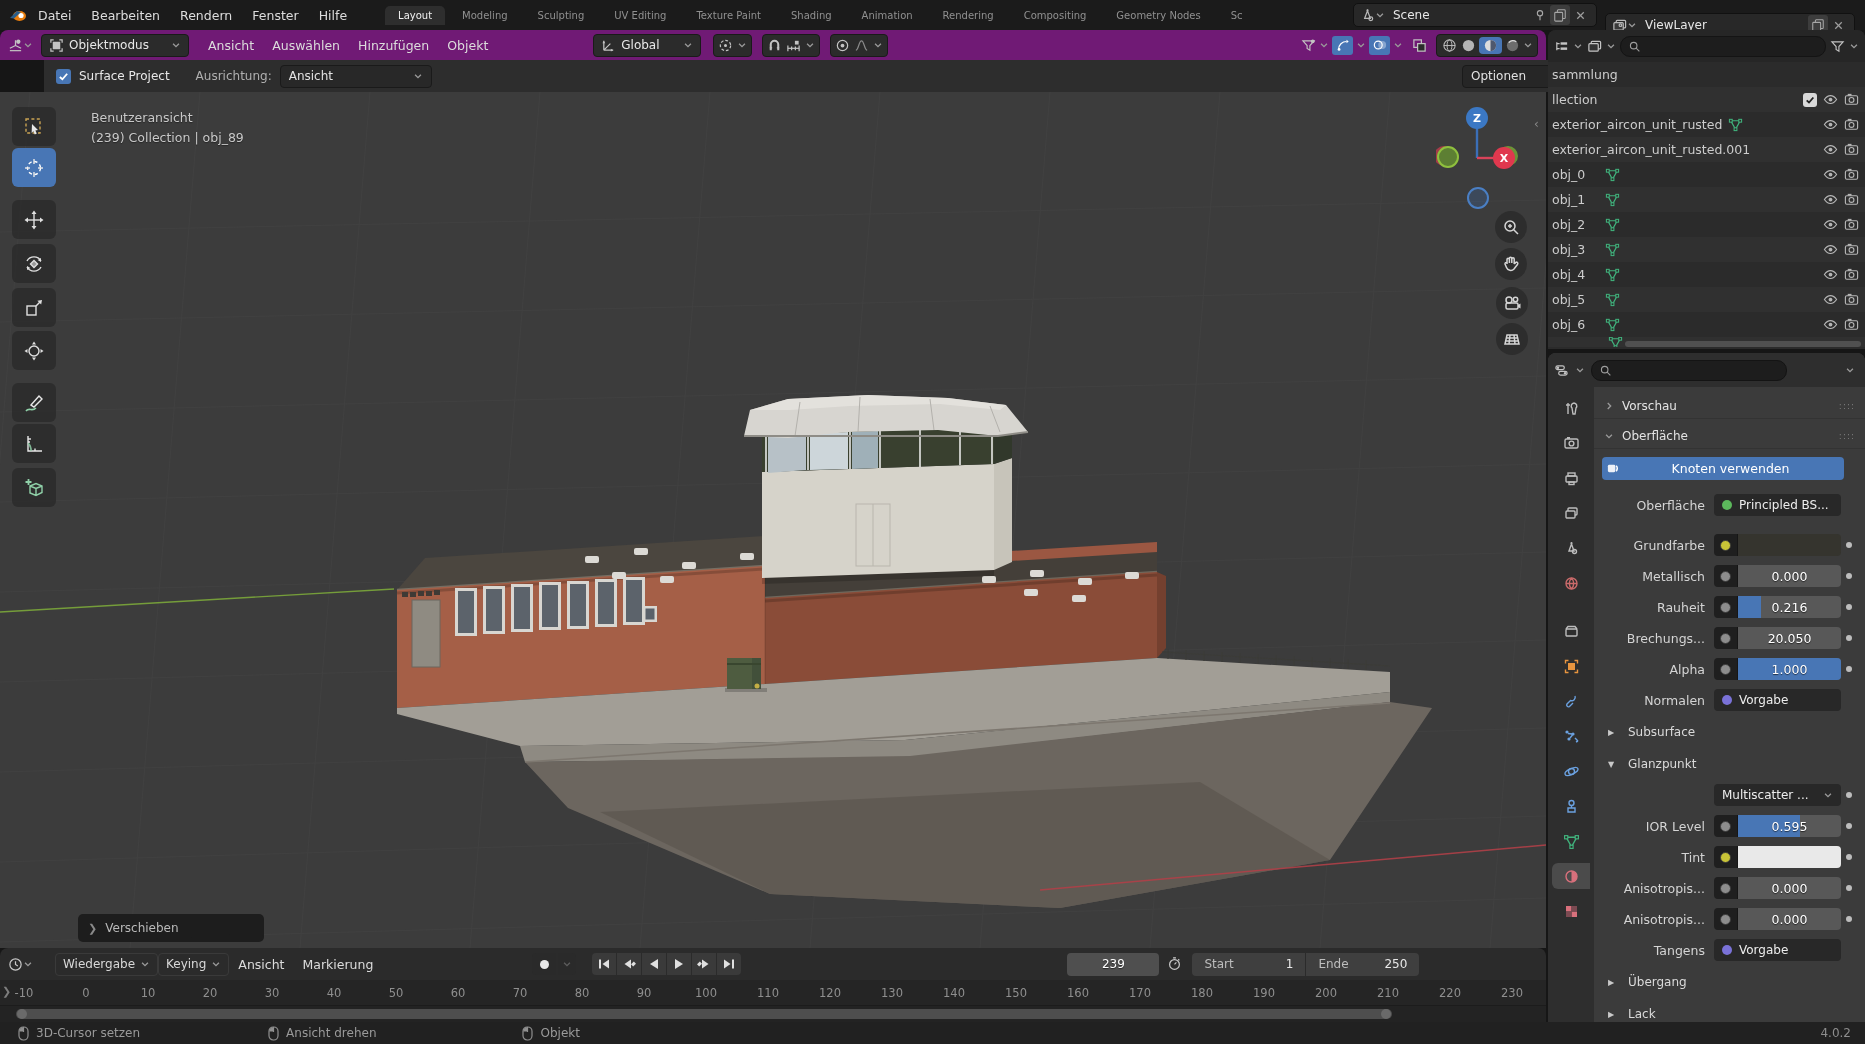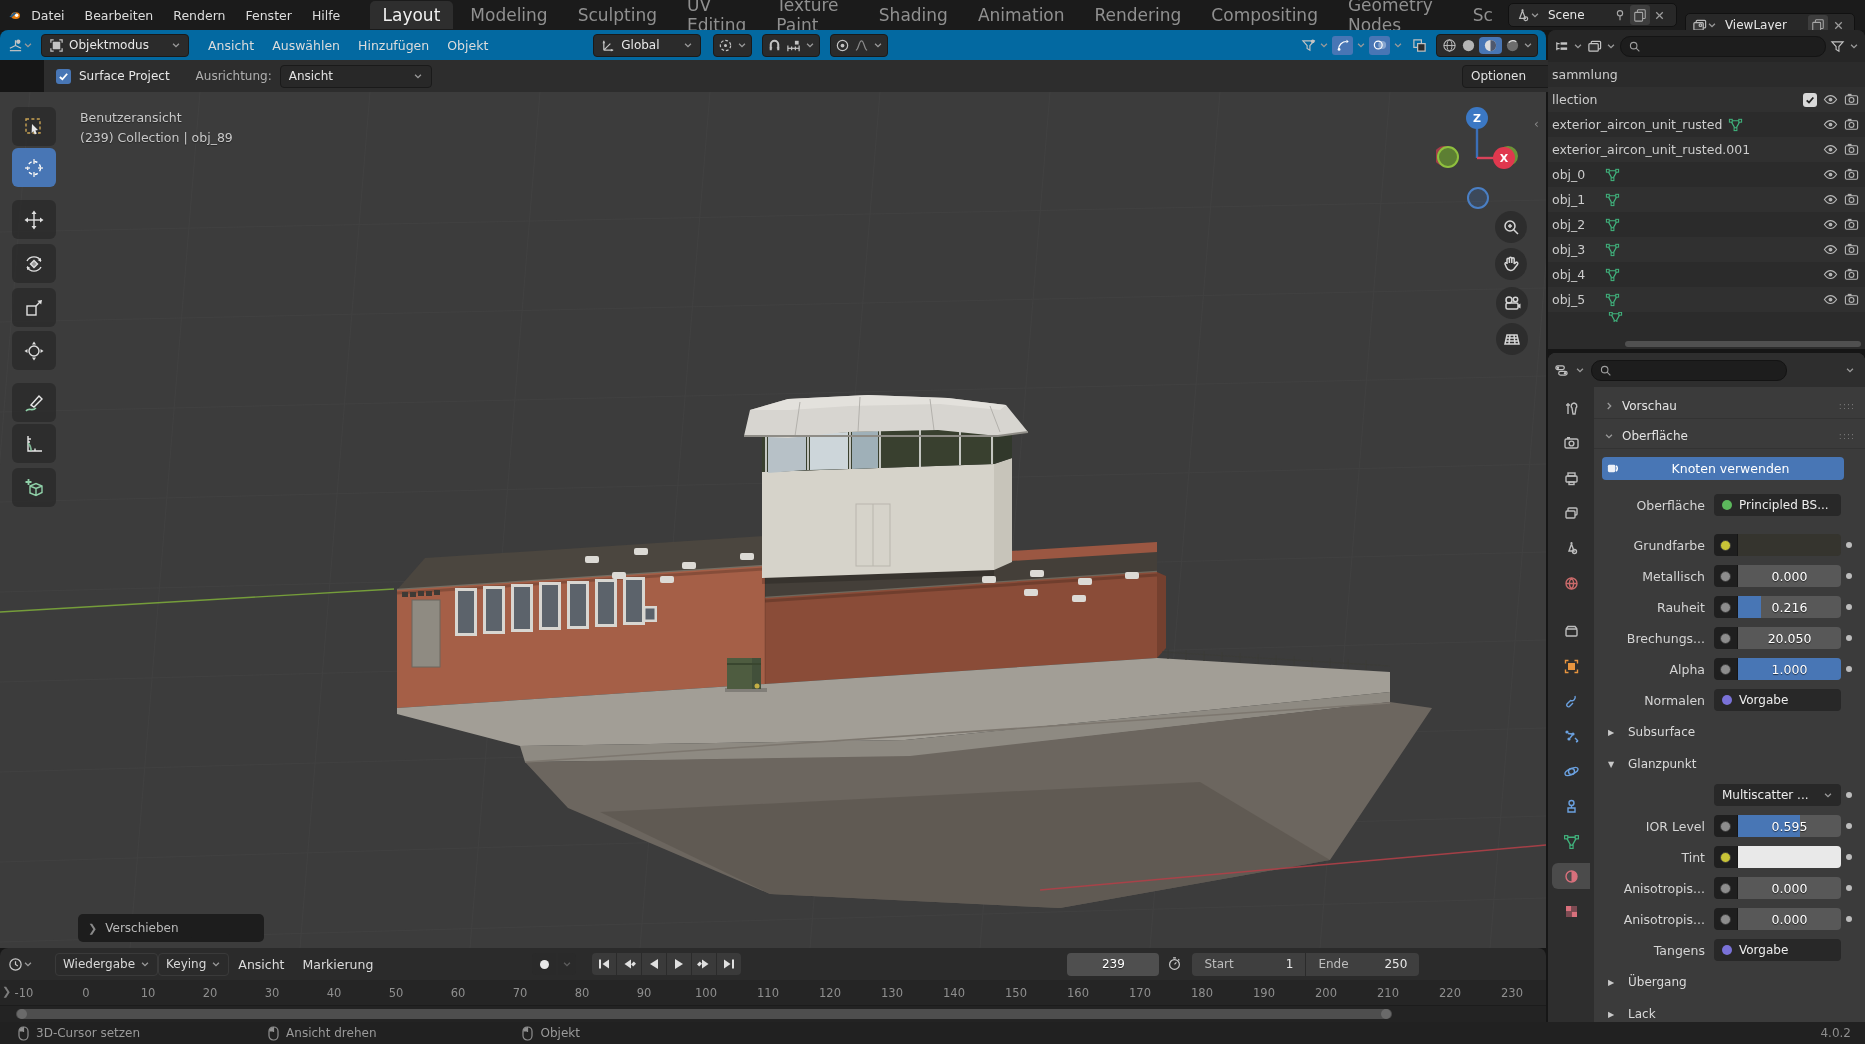--- a/index.html
+++ b/index.html
@@ -5,44 +5,44 @@
   html,body{margin:0;padding:0;background:#000;}
   *{box-sizing:border-box;-webkit-font-smoothing:antialiased;}
   #win{position:relative;width:1865px;height:1044px;background:#161616;
        font-family:"DejaVu Sans","Liberation Sans",sans-serif;font-size:12px;color:#d8d8d8;overflow:hidden;}
   .abs{position:absolute;}
   .chev{display:inline-flex;width:10px;height:10px;}
   .chev svg{width:10px;height:10px;stroke:#9a9a9a;fill:none;stroke-width:1.6;}
   
   #topbar{left:0;top:0;width:1865px;height:30px;background:#1b1b1b;display:flex;align-items:center;padding:0 8px;}
   .menu-item{padding:0 10px;color:#dddddd;font-size:12.5px;cursor:default;}
-  .tab{padding:4px 13px;margin:0 2px;color:#909090;font-size:17px;border-radius:5px 5px 0 0;}
+  .tab{padding:4px 13px;margin:0 2px;color:#909090;font-size:10px;border-radius:5px 5px 0 0;}
   .tab.active{background:#2e2e2e;color:#f0f0f0;}
   .idwidget{height:24px;background:#282828;border:1px solid #111;border-radius:5px;display:flex;align-items:center;padding:0 6px;margin-left:8px;}
   .idwidget .txt{padding:0 8px;color:#e6e6e6;min-width:70px;}
   .mini-ic{display:inline-flex;width:15px;height:15px;}
   .mini-ic svg{width:15px;height:15px;stroke:#b9b9b9;fill:none;stroke-width:1.3;}
   .mini-btn{display:inline-flex;align-items:center;justify-content:center;width:20px;height:20px;border-radius:3px;}
   .mini-btn.raised{background:#3d3d3d;}
   
-  #vp-header{left:0;top:30px;width:1546px;height:30px;background:#0369a1;display:flex;align-items:center;padding:0 8px;border-radius:8px 8px 0 0;}
+  #vp-header{left:0;top:30px;width:1546px;height:30px;background:#701a75;display:flex;align-items:center;padding:0 8px;border-radius:8px 8px 0 0;}
   #tool-settings{left:0;top:60px;width:1546px;height:32px;background:#2d2d2d;display:flex;align-items:center;padding:0 12px;margin-left:44px;}
   .widget{height:23px;background:#2b2b2b;border:1px solid #1a1a1a;border-radius:4px;display:flex;align-items:center;padding:0 7px;gap:5px;}
   .hmenu{padding:0 9px;color:#dcdcdc;font-size:12.5px;}
   .togroup{display:flex;align-items:center;background:#2b2b2b;border:1px solid #1a1a1a;border-radius:4px;height:23px;padding:0 4px;gap:4px;}
   .bluebox{background:#4876b5;border-radius:3px;display:inline-flex;align-items:center;justify-content:center;width:21px;height:19px;}
   .bluebox svg{stroke:#fff;}
   .shadeball{width:17px;height:17px;border-radius:50%;display:inline-flex;align-items:center;justify-content:center;}
   .checkbox{width:15px;height:15px;border-radius:3px;background:#4876b5;display:inline-flex;align-items:center;justify-content:center;}
   .checkbox svg{width:11px;height:11px;stroke:#fff;stroke-width:2;fill:none;}
   .ddark{height:23px;background:#282828;border:1px solid #1a1a1a;border-radius:4px;display:flex;align-items:center;justify-content:space-between;padding:0 8px;color:#e2e2e2;}
   
   #viewport{left:0;top:92px;width:1546px;height:856px;background:#3c3c3c;overflow:hidden;}
   #scene-svg{position:absolute;left:0;top:0;}
-  .vp-label{position:absolute;color:#c9c9c9;font-size:12.5px;text-shadow:0 1px 1px #0006;}
+  .vp-label{position:absolute;color:#c9c9c9;font-size:12.5px;text-shadow:0 1px 1px #0006;margin-left:11px;}
   .toolbtn{position:absolute;left:12px;width:44px;height:39px;background:rgba(44,44,44,.92);border-radius:6px;display:flex;align-items:center;justify-content:center;}
   .toolbtn.active{background:#4876b5;}
   .toolbtn svg{width:22px;height:22px;fill:none;stroke:#dcdcdc;stroke-width:1.4;}
   .navbtn{position:absolute;width:32px;height:32px;border-radius:50%;background:rgba(40,40,40,.75);display:flex;align-items:center;justify-content:center;}
   .navbtn svg{width:18px;height:18px;stroke:#d5d5d5;fill:none;stroke-width:1.5;}
   #op-panel{position:absolute;left:78px;top:822px;width:186px;height:28px;background:rgba(24,24,24,.85);border-radius:5px;display:flex;align-items:center;padding:0 10px;color:#b9b9b9;gap:8px;}
   
   #outliner{left:1548px;top:30px;width:317px;height:319px;background:#2b2b2b;border-radius:8px 8px 0 0;overflow:hidden;}
   #outliner-header{height:32px;background:#262626;display:flex;align-items:center;padding:0 6px;gap:4px;}
   .search{flex:1;height:21px;background:#1d1d1d;border:1px solid #141414;border-radius:10px;display:flex;align-items:center;padding:0 7px;gap:5px;}
@@ -926,20 +926,39 @@
             <svg>
               <use href="#i-eye"></use>
             </svg>
           </span>
         <span class="oicon">
             <svg>
               <use href="#i-cam"></use>
             </svg>
           </span>
       </div>
+      <div class="orow">
+        <span>obj_6</span>
+        <span class="oicon" style="margin-left:14px;">
+            <svg>
+              <use href="#i-mesh"></use>
+            </svg>
+          </span>
+          <span class="grow"></span>
+        <span class="oicon">
+            <svg>
+              <use href="#i-eye"></use>
+            </svg>
+          </span>
+        <span class="oicon">
+            <svg>
+              <use href="#i-cam"></use>
+            </svg>
+          </span>
+      </div>
       <div class="orow" style="height:10px;overflow:hidden;">
         <span class="oicon" style="margin-left:56px;">
             <svg>
               <use href="#i-mesh"></use>
             </svg>
           </span>
       </div>
     </div>
     <div id="outl-scroll"></div>
   </div>

